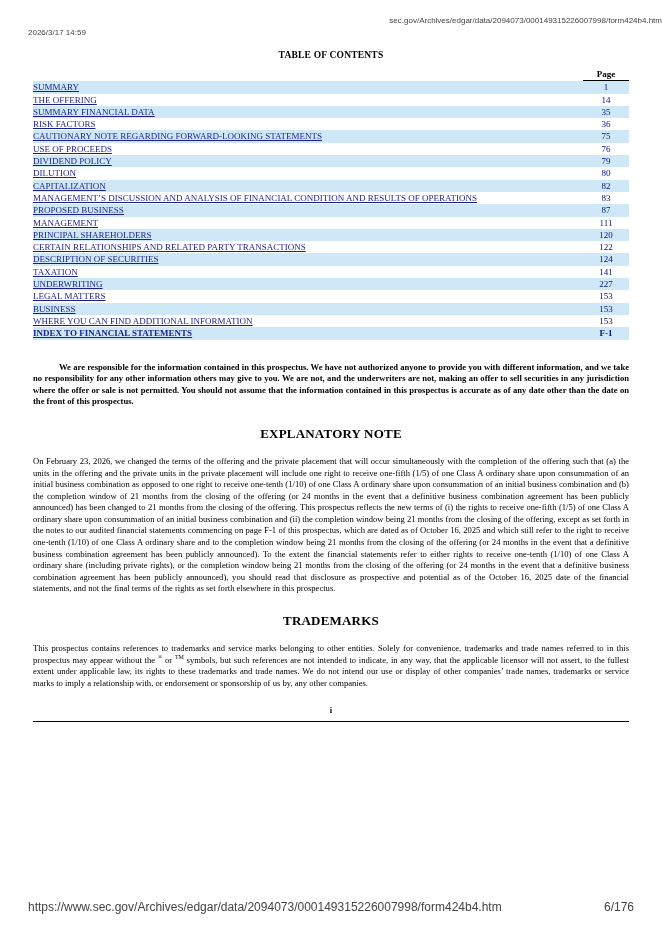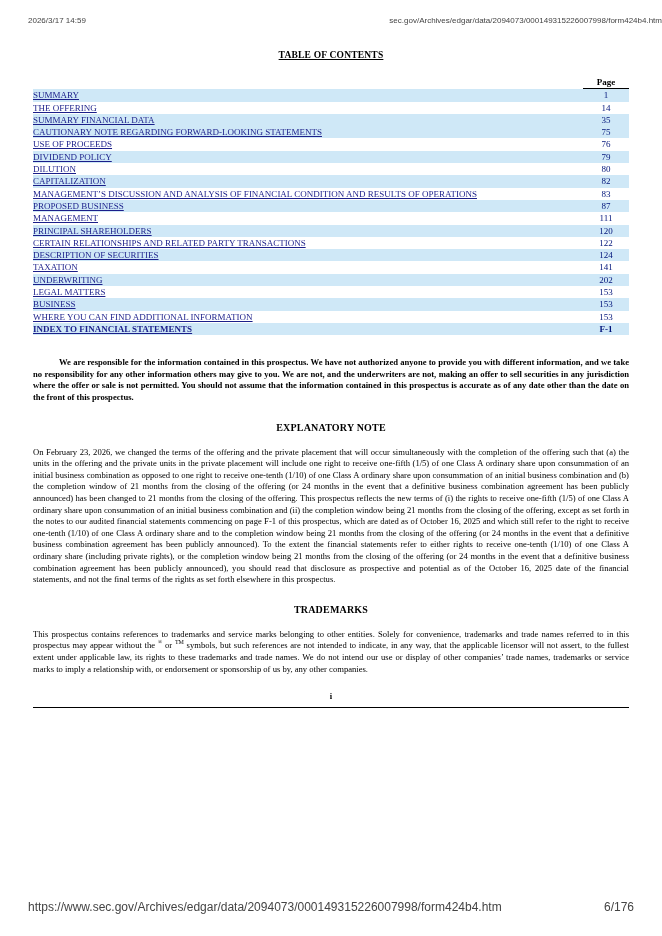--- a/index.html
+++ b/index.html
@@ -25,21 +25,21 @@
     width: 662px;
     height: 14px;
     font-family: "Liberation Sans", sans-serif;
     font-size: 8px;
     color: #444444;
     line-height: 14px;
   }
   .print-header .ph-left {
     position: absolute;
     left: 28px;
-    top: 0;
+    top: 12px;
     white-space: nowrap;
   }
   .print-header .ph-center {
     position: absolute;
     left: 0;
     top: 0;
     width: 662px;
     text-align: right;
     white-space: nowrap;
   }
@@ -76,22 +76,21 @@
     top: 50px;
     left: 33px;
     width: 596px;
   }
 
   .doc-title {
     text-align: center;
     font-size: 9.5px;
     font-weight: bold;
     letter-spacing: 0.2px;
-    margin: 0 0 16px 0;
-    text-decoration: underline;
+    margin: 0 0 8px 0;
   }
 
   
   table.toc {
     width: 596px;
     border-collapse: collapse;
     font-size: 9px;
   }
   table.toc td {
     padding: 0;
@@ -146,21 +145,21 @@
   p.bold-note {
     font-weight: bold;
     font-size: 8.6px;
     line-height: 11.6px;
     text-align: justify;
     margin: 0;
     text-indent: 26px;
   }
   .section-head {
     text-align: center;
-    font-size: 10px;
+    font-size: 13px;
     font-weight: bold;
     margin: 0;
     letter-spacing: 0.2px;
   }
   .gap-22 { height: 22px; }
   .gap-18 { height: 18px; }
   .gap-14 { height: 14px; }
   .gap-16 { height: 16px; }
 
   sup.tm {
@@ -205,20 +204,24 @@
           <td class="toc-page">1</td>
         </tr>
         <tr class="toc-row">
           <td class="toc-entry"><span class="toc-link">THE OFFERING</span></td>
           <td class="toc-page">14</td>
         </tr>
         <tr class="toc-row stripe">
           <td class="toc-entry"><span class="toc-link">SUMMARY FINANCIAL DATA</span></td>
           <td class="toc-page">35</td>
         </tr>
+        <tr class="toc-row">
+          <td class="toc-entry"><span class="toc-link">RISK FACTORS</span></td>
+          <td class="toc-page">36</td>
+        </tr>
         <tr class="toc-row stripe">
           <td class="toc-entry"><span class="toc-link">CAUTIONARY NOTE REGARDING FORWARD-LOOKING STATEMENTS</span></td>
           <td class="toc-page">75</td>
         </tr>
         <tr class="toc-row">
           <td class="toc-entry"><span class="toc-link">USE OF PROCEEDS</span></td>
           <td class="toc-page">76</td>
         </tr>
         <tr class="toc-row stripe">
           <td class="toc-entry"><span class="toc-link">DIVIDEND POLICY</span></td>
@@ -255,21 +258,21 @@
         <tr class="toc-row stripe">
           <td class="toc-entry"><span class="toc-link">DESCRIPTION OF SECURITIES</span></td>
           <td class="toc-page">124</td>
         </tr>
         <tr class="toc-row">
           <td class="toc-entry"><span class="toc-link">TAXATION</span></td>
           <td class="toc-page">141</td>
         </tr>
         <tr class="toc-row stripe">
           <td class="toc-entry"><span class="toc-link">UNDERWRITING</span></td>
-          <td class="toc-page">202</td>
+          <td class="toc-page">227</td>
         </tr>
         <tr class="toc-row">
           <td class="toc-entry"><span class="toc-link">LEGAL MATTERS</span></td>
           <td class="toc-page">153</td>
         </tr>
         <tr class="toc-row stripe">
           <td class="toc-entry"><span class="toc-link">BUSINESS</span></td>
           <td class="toc-page">153</td>
         </tr>
         <tr class="toc-row">

